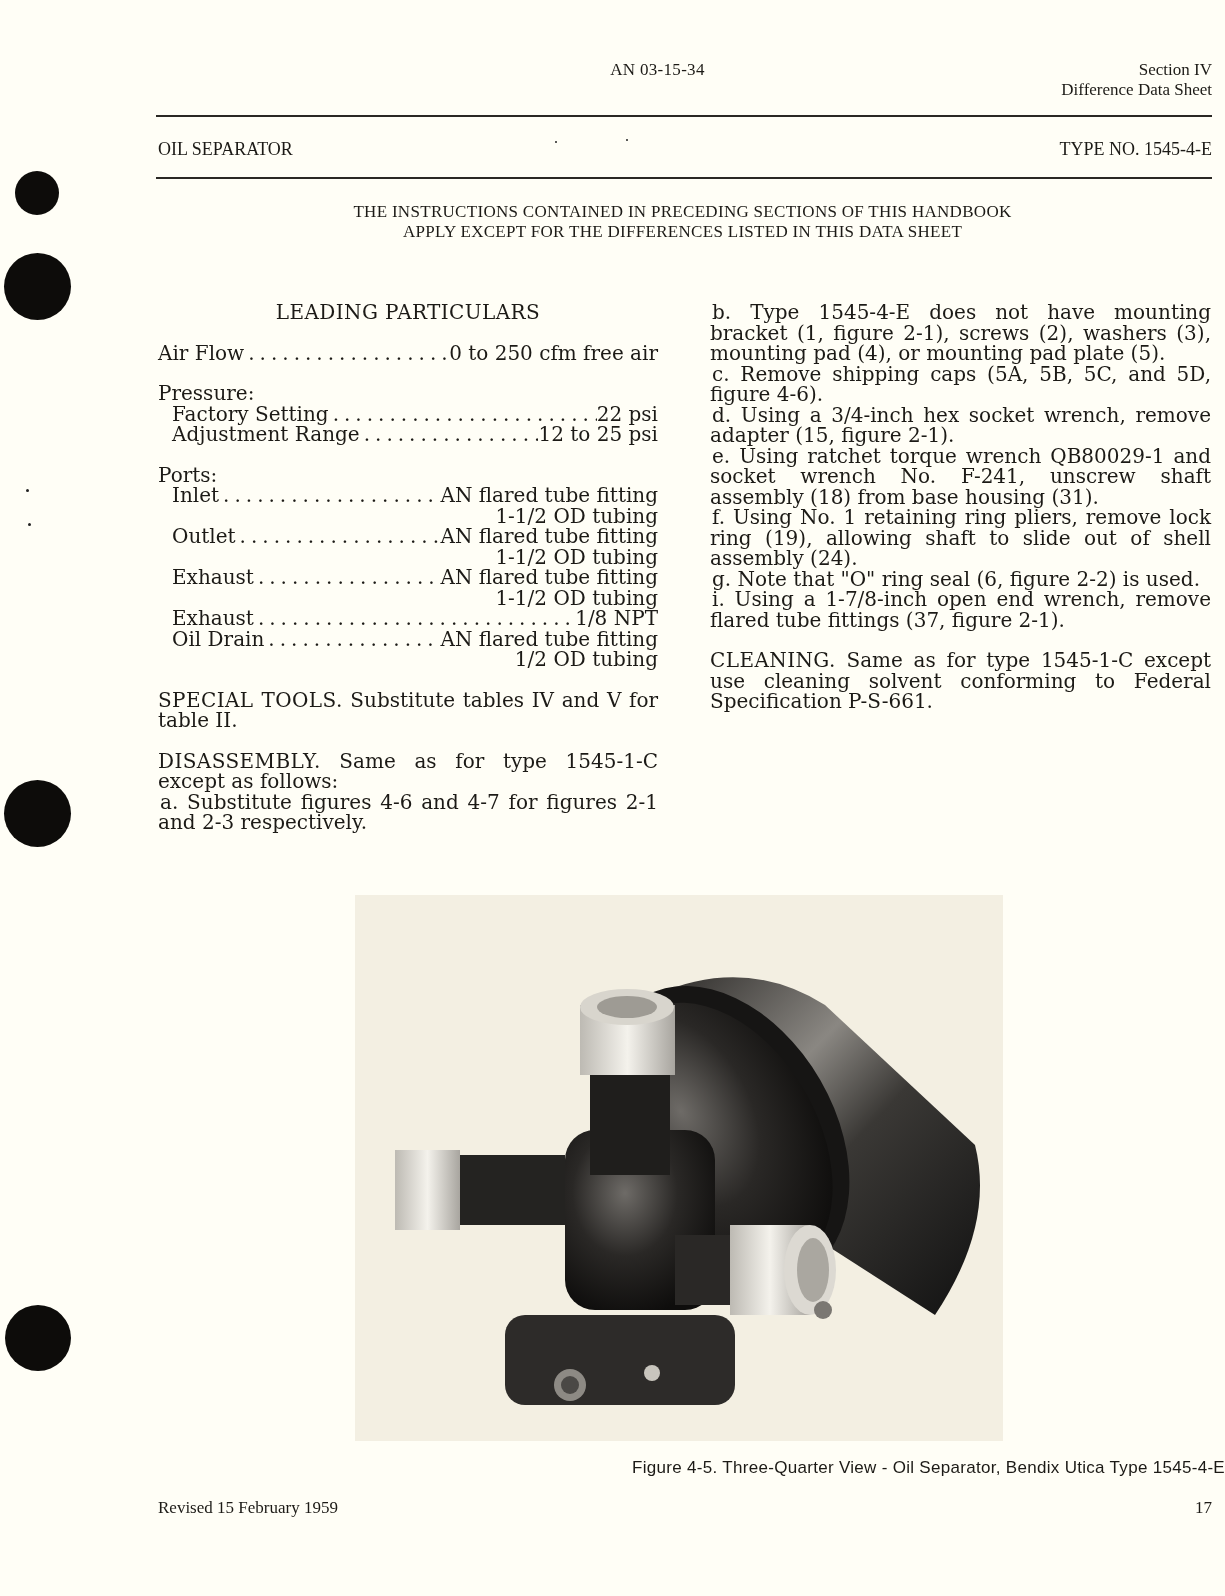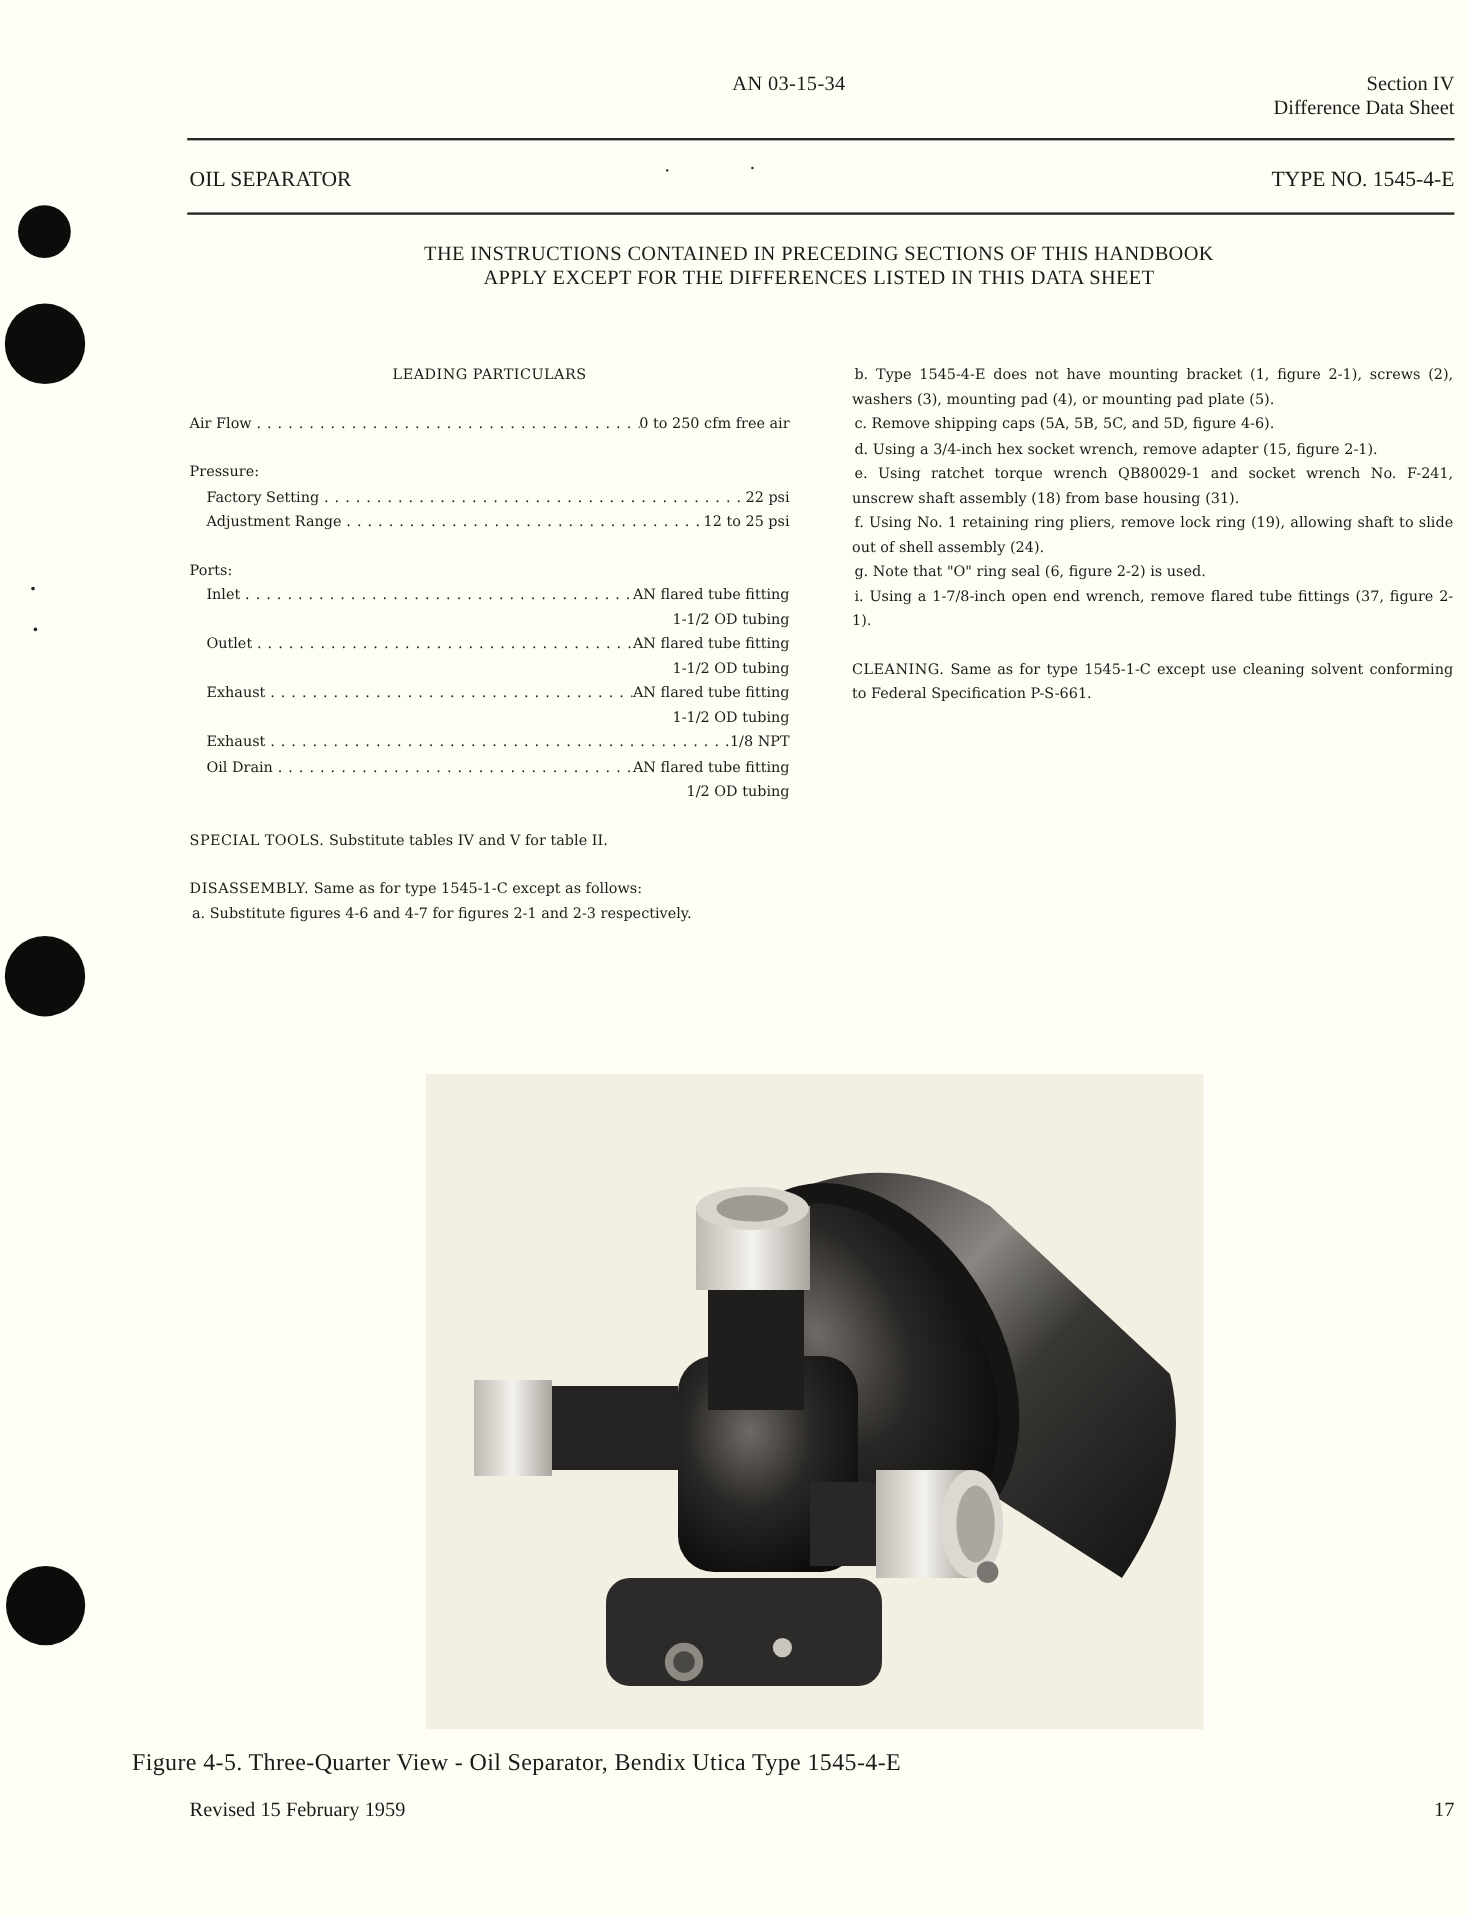--- a/index.html
+++ b/index.html
@@ -16,40 +16,40 @@
     font-family: "Liberation Serif", serif; font-size: 17px; letter-spacing: 0.3px; padding-left: 90px; }
   .hdr-right { position: absolute; right: 13px; top: 60px; text-align: right;
     font-family: "Liberation Serif", serif; font-size: 17px; line-height: 20px; }
   .rule { position: absolute; left: 156px; right: 13px; height: 2px; background: #2a2824; }
   .title-left { position: absolute; left: 158px; top: 139px; font-family: "Liberation Serif", serif; font-size: 18px; }
   .title-right { position: absolute; right: 13px; top: 139px; font-family: "Liberation Serif", serif; font-size: 18px; }
 
   .banner { position: absolute; left: 200px; right: 60px; top: 202px; text-align: center;
     font-family: "Liberation Serif", serif; font-size: 17px; line-height: 20px; letter-spacing: 0.3px; }
 
-  .col { position: absolute; font-size: 12px; line-height: 20.5px; }
+  .col { position: absolute; font-size: 20px; line-height: 20.5px; }
   .col-left { left: 158px; top: 302px; width: 500px; }
   .col-right { left: 710px; top: 302px; width: 501px; }
 
   .heading-center { text-align: center; letter-spacing: 0.4px; margin-bottom: 20px; }
   .spec-row { display: flex; align-items: baseline; white-space: nowrap; }
   .spec-row .lbl { flex: none; text-align: right; }
   .spec-row .dots { flex: 1; overflow: hidden; letter-spacing: 5px; padding: 0 4px; color: #1c1a16; }
   .spec-row .val { flex: none; text-align: right; }
   .spec-cont { text-align: right; }
   .indent { padding-left: 14px; }
   .gap { height: 20px; }
   .para { text-align: justify; }
   .para .caps { letter-spacing: 0.4px; }
   .step { text-align: justify; text-indent: 2px; }
 
   .figure { position: absolute; left: 355px; top: 895px; width: 648px; height: 546px;
     background: #f3efe2; overflow: hidden; }
-  .caption { position: absolute; left: 0; right: 0; top: 1458px; text-align: left; padding-left: 110px;
-    font-family: Liberation Serif, serif; font-size: 20px; letter-spacing: 0.3px; }
+  .caption { position: absolute; left: 0; right: 0; top: 1458px; text-align: right; padding-left: 110px;
+    font-family: Liberation Sans, sans-serif; font-size: 17px; letter-spacing: 0.3px; }
   .footer-left { position: absolute; left: 158px; top: 1498px; font-family: "Liberation Serif", serif; font-size: 17px; }
   .footer-right { position: absolute; right: 13px; top: 1498px; font-family: "Liberation Serif", serif; font-size: 17px; }
 </style>
 </head>
 <body>
 
 <div class="punch" style="left:15px;top:171px;width:44px;height:44px;"></div>
 <div class="punch" style="left:4px;top:253px;width:67px;height:67px;"></div>
 <div class="punch" style="left:4px;top:780px;width:67px;height:67px;"></div>
 <div class="punch" style="left:5px;top:1305px;width:66px;height:66px;"></div>

